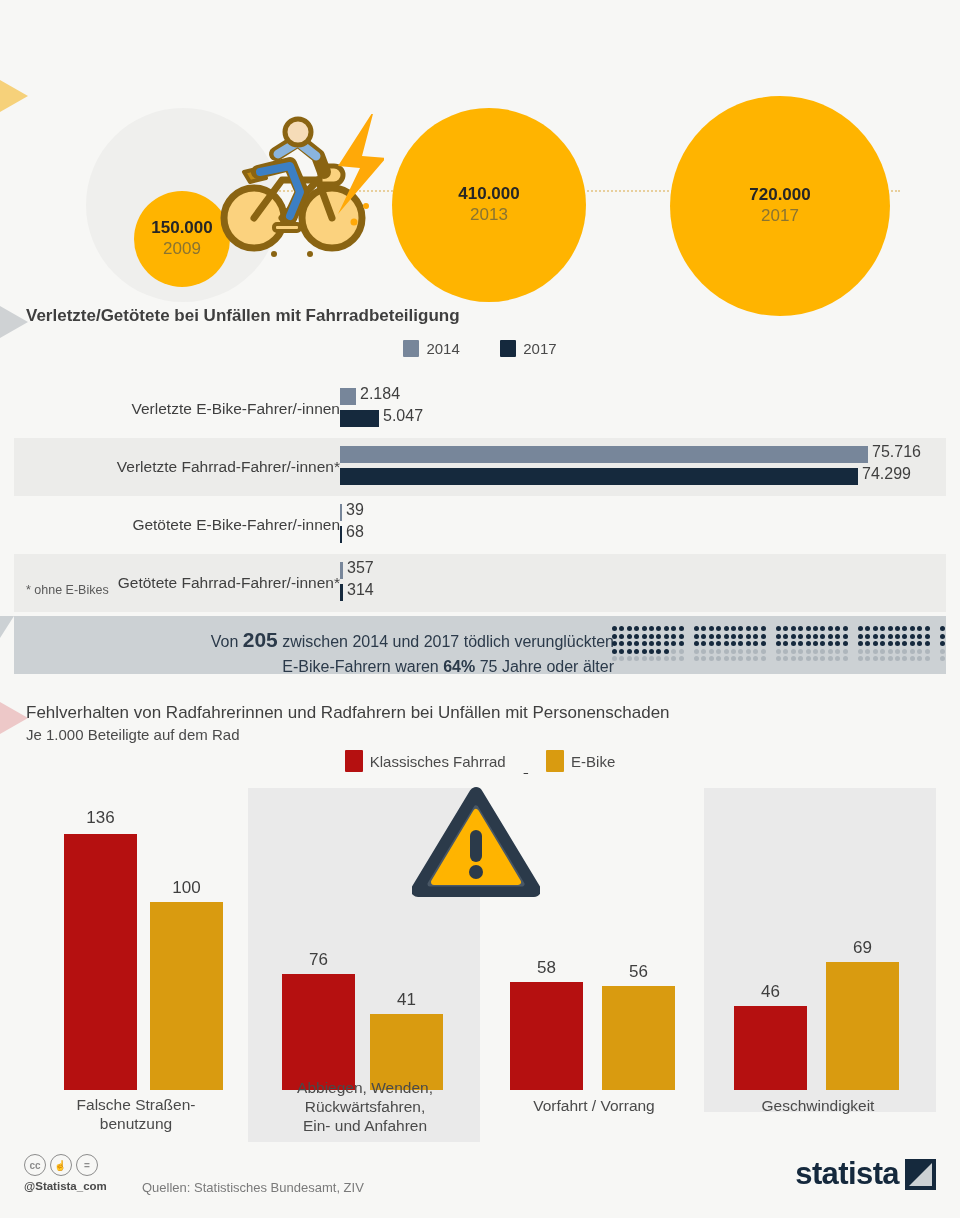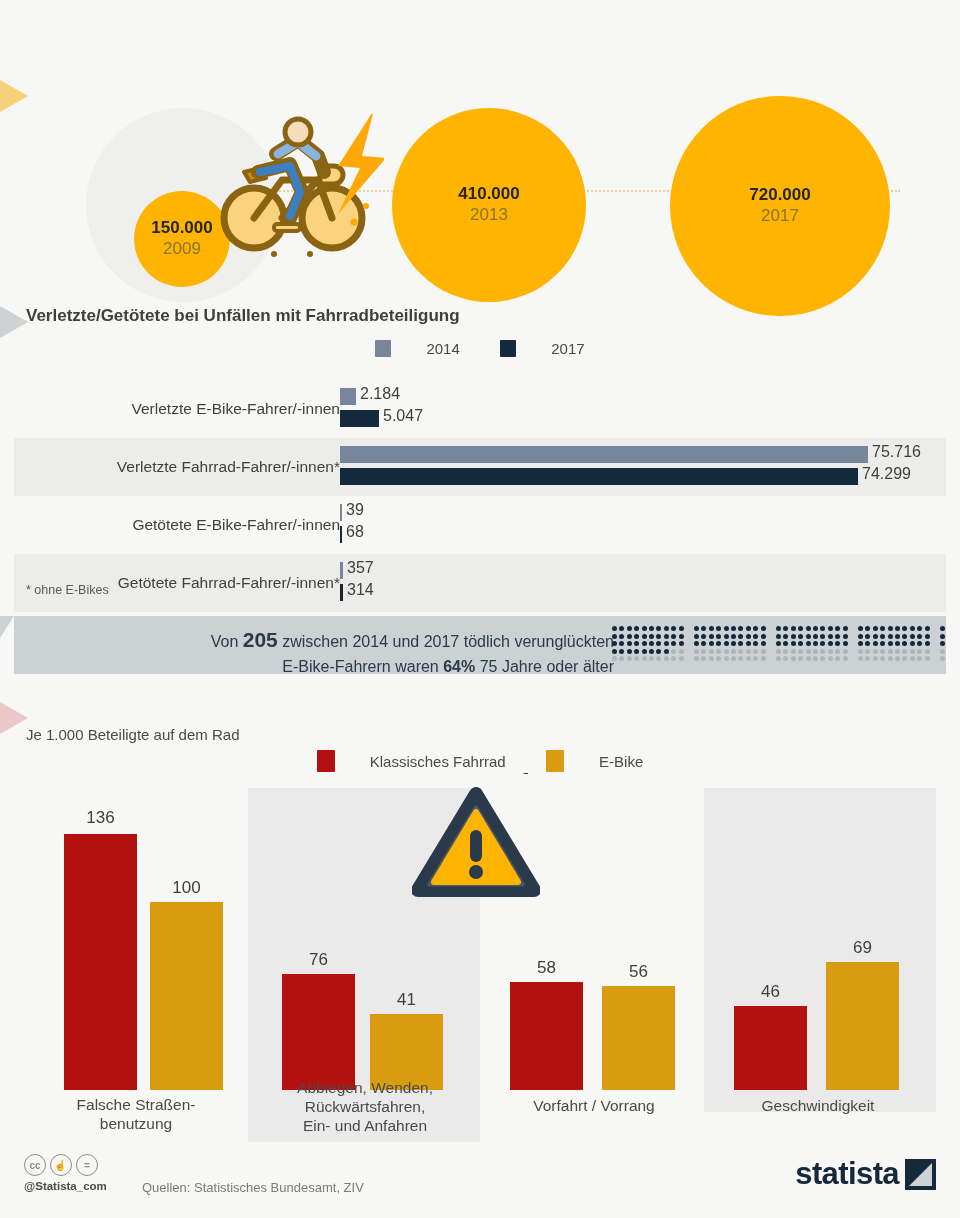--- a/index.html
+++ b/index.html
@@ -37,21 +37,21 @@
   .ghost { position: absolute; border-radius: 50%; background: #efefed; }
   .bub { position: absolute; border-radius: 50%; background: #FFB400;
          display: flex; flex-direction: column; align-items: center; justify-content: center; }
   .bub .val { font-size: 17px; font-weight: bold; color: #262626; line-height: 1.1; }
   .bub .yr  { font-size: 17px; color: #8a7431; line-height: 1.25; }
   .dotline { position: absolute; height: 0; border-top: 2px dotted #e8cf9c; }
 
   
   #bars { position: absolute; left: 0; top: 362px; width: 960px; height: 220px; }
   .legend-row { position: absolute; left: 0; top: 0; width: 960px; text-align: center; }
-  .lg { display: inline-flex; align-items: center; margin: 0 18px; font-size: 15px; color: #4a4a4a; gap: 28px; }
+  .lg { display: inline-flex; align-items: center; margin: 0 18px; font-size: 15px; color: #4a4a4a; }
   .lg i { display: inline-block; width: 16px; height: 17px; margin-right: 7px; border-radius: 1px; }
 
   .brow { position: absolute; left: 14px; width: 932px; height: 58px; }
   .brow.band { background: #ececea; }
   .brow .cat {
     position: absolute; right: 606px; top: 50%; transform: translateY(-50%);
     font-size: 15.5px; color: #3f3f3f; text-align: right; white-space: nowrap;
   }
   .bwrap { position: absolute; left: 326px; top: 6px; width: 600px; height: 46px; }
   .bar { position: absolute; height: 17px; border-radius: 0; }
@@ -426,20 +426,21 @@
         <div class="d off" style="left: 283px; top: 30.4px; background: rgb(174, 182, 188);"></div>
         <div class="d off" style="left: 290.4px; top: 30.4px; background: rgb(174, 182, 188);"></div>
         <div class="d off" style="left: 297.8px; top: 30.4px; background: rgb(174, 182, 188);"></div>
         <div class="d off" style="left: 305.2px; top: 30.4px; background: rgb(174, 182, 188);"></div>
         <div class="d off" style="left: 312.6px; top: 30.4px; background: rgb(174, 182, 188);"></div>
         <div class="d off" style="left: 328px; top: 30.4px; background: rgb(174, 182, 188);"></div>
       </div>
   </div>
 
   <div class="marker pink" style="top:702px;"></div>
+  <div class="sec-head" style="left:26px; top:703px;">Fehlverhalten von Radfahrerinnen und Radfahrern bei Unfällen mit Personenschaden</div>
   <div class="sub-head" style="left:26px; top:726px;">Je 1.000 Beteiligte auf dem Rad</div>
 
   <div class="legend-row" style="top:750px;text-decoration:underline;">
     <span class="lg">
       <i style="background:#b51010; width:18px; height:22px;"></i>
       <span>Klassisches Fahrrad</span>
     </span>
     <span class="lg">
       <i style="background:#d99b10; width:18px; height:22px;"></i>
       <span>E-Bike</span>

